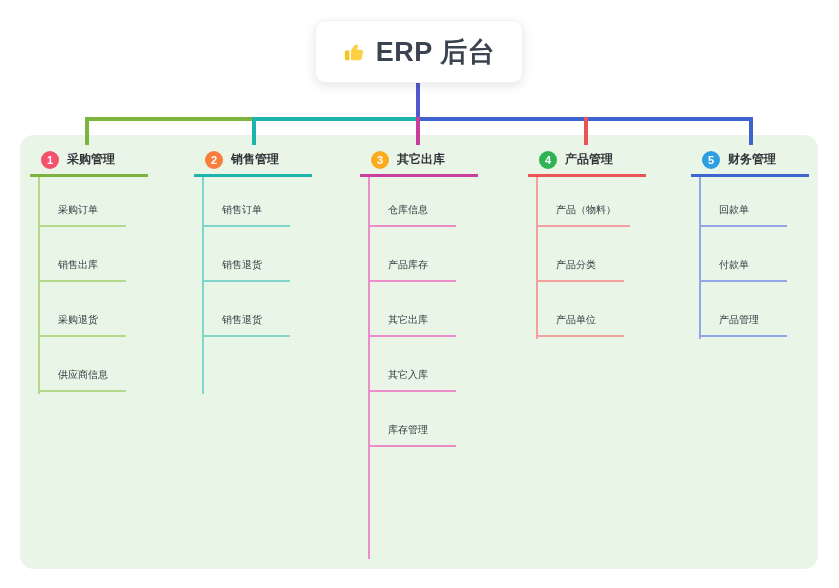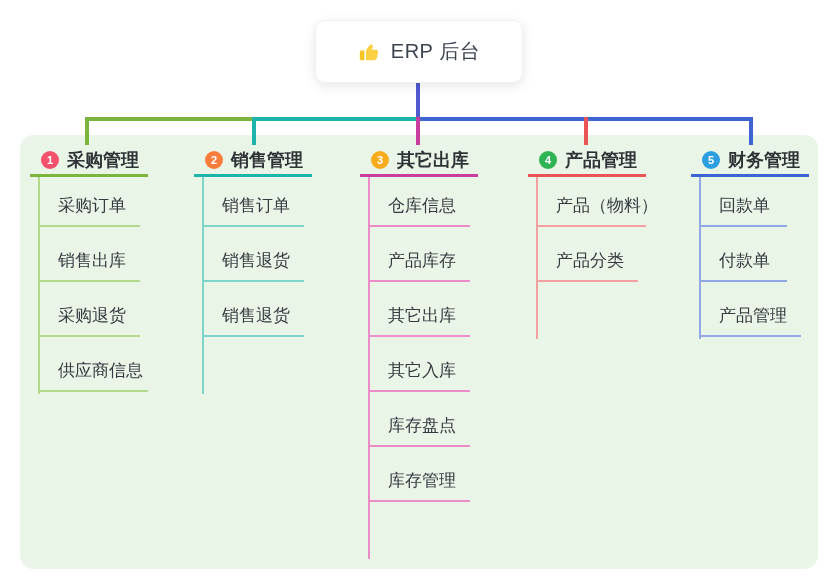--- a/index.html
+++ b/index.html
@@ -27,50 +27,50 @@
   .drop-4 { left:584px; background:#ea5455; }
   .drop-5 { left:749px; background:#3e63d2; }
   
   .root-node {
     position:absolute; left:315px; top:20px; width:208px; height:63px;
     background:#ffffff; border:1px solid #f1f1f1; border-radius:10px;
     box-shadow:0 3px 12px rgba(0,0,0,0.10);
     display:flex; align-items:center; justify-content:center; gap:10px;
     box-sizing:border-box; cursor:default;
   }
-  .root-node .title { font-size:20px; color:#3c4350; font-weight:400; letter-spacing:0.5px; }
+  .root-node .title { font-size:27px; color:#3c4350; font-weight:700; letter-spacing:0.5px; }
   .thumb { width:23px; height:23px; flex:0 0 auto; margin-top:2px; }
   
   .branch { position:absolute; top:145px; width:118px; }
   .b1 { left:30px;  --main:#7db43e; --light:#b5d98c; --badge:#f4516c; }
   .b2 { left:194px; --main:#1db5ab; --light:#7fd4cc; --badge:#fb7d3d; }
   .b3 { left:360px; --main:#c93d9e; --light:#ec8cc9; --badge:#fbab1c; }
   .b4 { left:528px; --main:#ea5455; --light:#f3a0a0; --badge:#2eb454; }
   .b5 { left:691px; --main:#3e63d2; --light:#92a7e6; --badge:#2d9fe0; }
   .bhead {
     display:flex; align-items:center; gap:8px; height:29px;
     border-bottom:3px solid var(--main); padding-left:11px;
   }
   .badge {
     width:18px; height:18px; border-radius:50%; background:var(--badge);
     color:#ffffff; font-size:11px; font-weight:bold;
     display:flex; align-items:center; justify-content:center; flex:0 0 auto;
   }
-  .blabel { font-size:18px; font-weight:600; color:#2f3338; white-space:nowrap; }
+  .blabel { font-size:12px; font-weight:600; color:#2f3338; white-space:nowrap; }
   .trunk { position:absolute; left:8px; top:32px; width:2px; background:var(--light); }
   .b1 .trunk, .b2 .trunk { height:217px; }
   .b3 .trunk { height:382px; }
   .b4 .trunk, .b5 .trunk { height:162px; }
   .kids { margin-left:8px; }
   .kid { height:55px; display:flex; align-items:flex-end; }
   .kid:first-child { height:50px; }
   .kid-line {
     border-bottom:2px solid var(--light);
     padding:0 14px 8px 20px; min-width:88px; box-sizing:border-box;
-    font-size:17px; color:#343a40; white-space:nowrap; cursor:default;
+    font-size:10px; color:#343a40; white-space:nowrap; cursor:default;
   }
 </style>
 </head>
 <body>
 
 <div id="canvas">
 
   <div class="panel"></div>
 
   <div class="line root-line"></div>
@@ -145,41 +145,41 @@
       <div class="kid">
           <span class="kid-line">产品库存</span>
         </div>
       <div class="kid">
           <span class="kid-line">其它出库</span>
         </div>
       <div class="kid">
           <span class="kid-line">其它入库</span>
         </div>
       <div class="kid">
-          <span class="kid-line">库存盘点</span>
-        </div>
-      <div class="kid">
           <span class="kid-line">库存管理</span>
         </div>
     </div>
   </div>
 
   <div class="branch b4">
     <div class="bhead">
       <span class="badge">4</span>
       <span class="blabel">产品管理</span>
     </div>
     <div class="trunk"></div>
     <div class="kids">
       <div class="kid">
           <span class="kid-line">产品（物料）</span>
         </div>
       <div class="kid">
           <span class="kid-line">产品分类</span>
         </div>
+      <div class="kid">
+          <span class="kid-line">产品单位</span>
+        </div>
     </div>
   </div>
 
   <div class="branch b5">
     <div class="bhead">
       <span class="badge">5</span>
       <span class="blabel">财务管理</span>
     </div>
     <div class="trunk"></div>
     <div class="kids">

